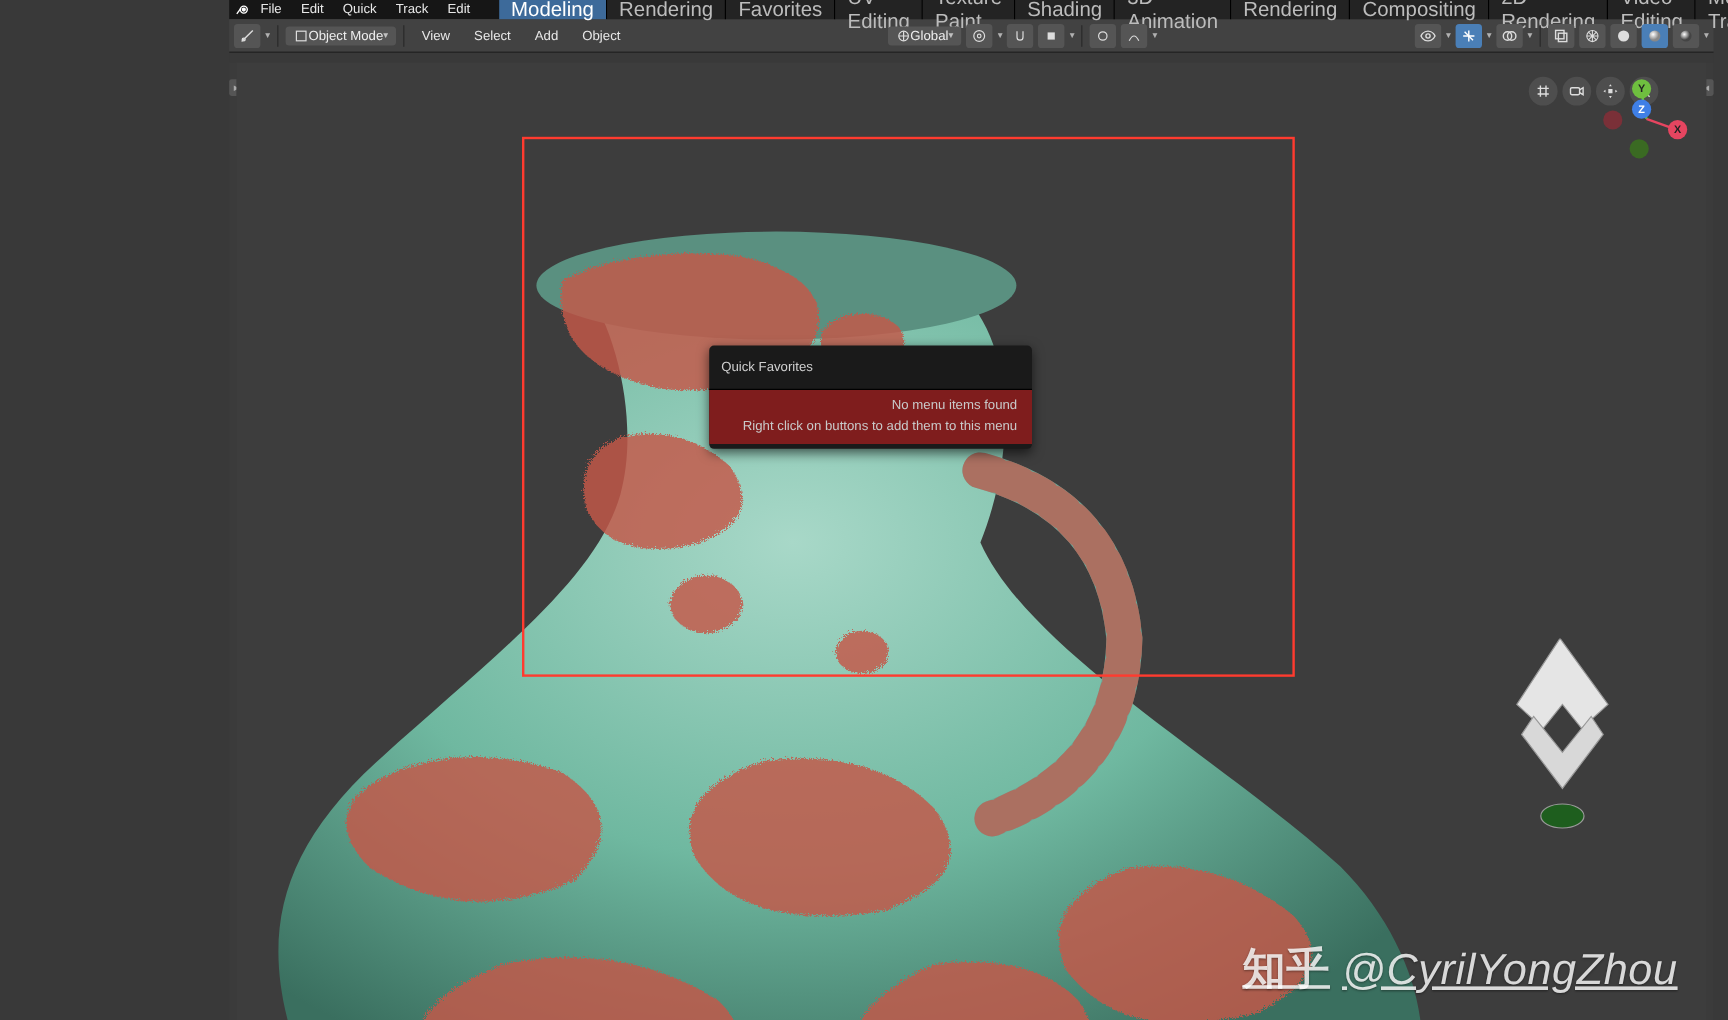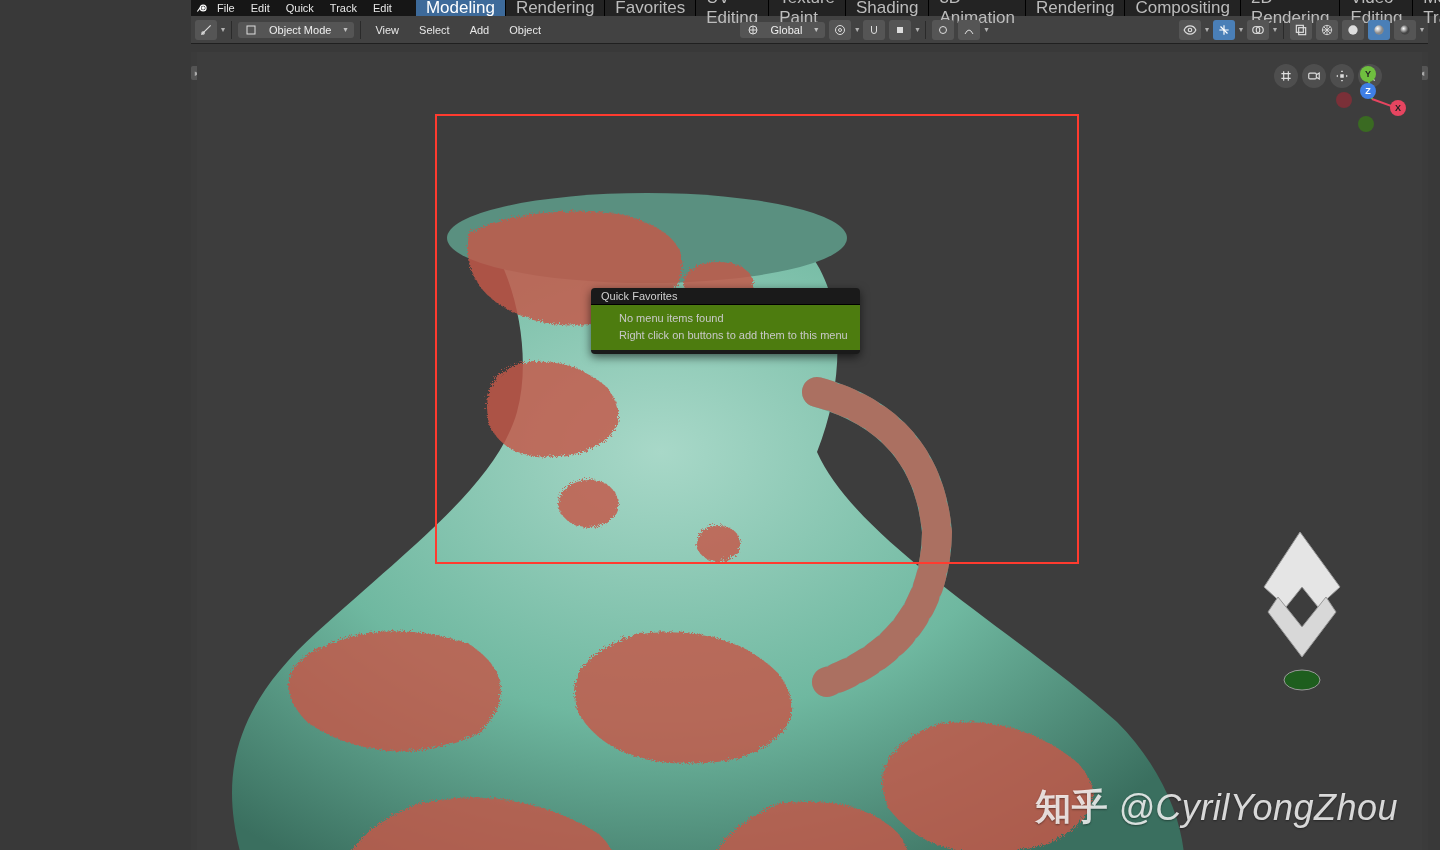--- a/index.html
+++ b/index.html
@@ -74,21 +74,21 @@
   background: #424242;
   border-bottom:1px solid #202020;
   display:flex; align-items:center;
   padding: 0 4px;
   gap:4px;
 }
 .tb-btn {
   padding: 2px 7px;
   background:#555;
   border-radius:3px;
-  display:flex; align-items:center; gap:12px;
+  display:flex; align-items:center; gap:0;
   color:#eee;
   font-size:11px;
 }
 .tb-btn.icon-only { padding:2px 4px; width:22px; height:20px; justify-content:center; }
 .tb-btn.active { background:#4a7fb7; }
 .tb-sep { width:1px; background:#2a2a2a; height:18px; margin:0 2px; }
 .tb-spacer { flex:1; }
 .chev { font-size:8px; opacity:.7; }
 
 
@@ -153,39 +153,39 @@
 
 .popup {
   position:absolute; left:394px; top:236px;
   background:#1a1a1a;
   border-radius:4px;
   box-shadow:0 3px 10px rgba(0,0,0,.6);
   min-width:256px;
   padding-bottom:4px;
 }
 .popup-title {
-  padding:2px 10px;
+  padding:12px 10px;
   color:#d0d0d0;
   border-bottom:1px solid #000;
 }
 .popup-body {
-  background:#4d7c0f;
+  background:#7f1d1d;
   padding:5px 12px 6px 28px;
-  font-size:11px; line-height:17px; color:#c9c9c9;
+  font-size:11px; line-height:17px; color:#c9c9c9;text-align:right;
 }
 
 
 .watermark {
   position:absolute; right:24px; bottom:18px;
   font-size:36px; font-weight:500;
   font-style:italic;
   color:rgba(255,255,255,.82);
   letter-spacing:.5px;
   text-shadow:0 1px 2px rgba(0,0,0,.4);
-  display:flex; align-items:center; gap:10px;
+  display:flex; align-items:center; gap:10px;text-decoration:underline;
 }
 .watermark .cn { font-style:normal; font-weight:600; }
 
 .camera-obj {
   position:absolute; right:62px; top:480px;
   width:120px; height:160px;
 }
 
 </style>
 </head>

